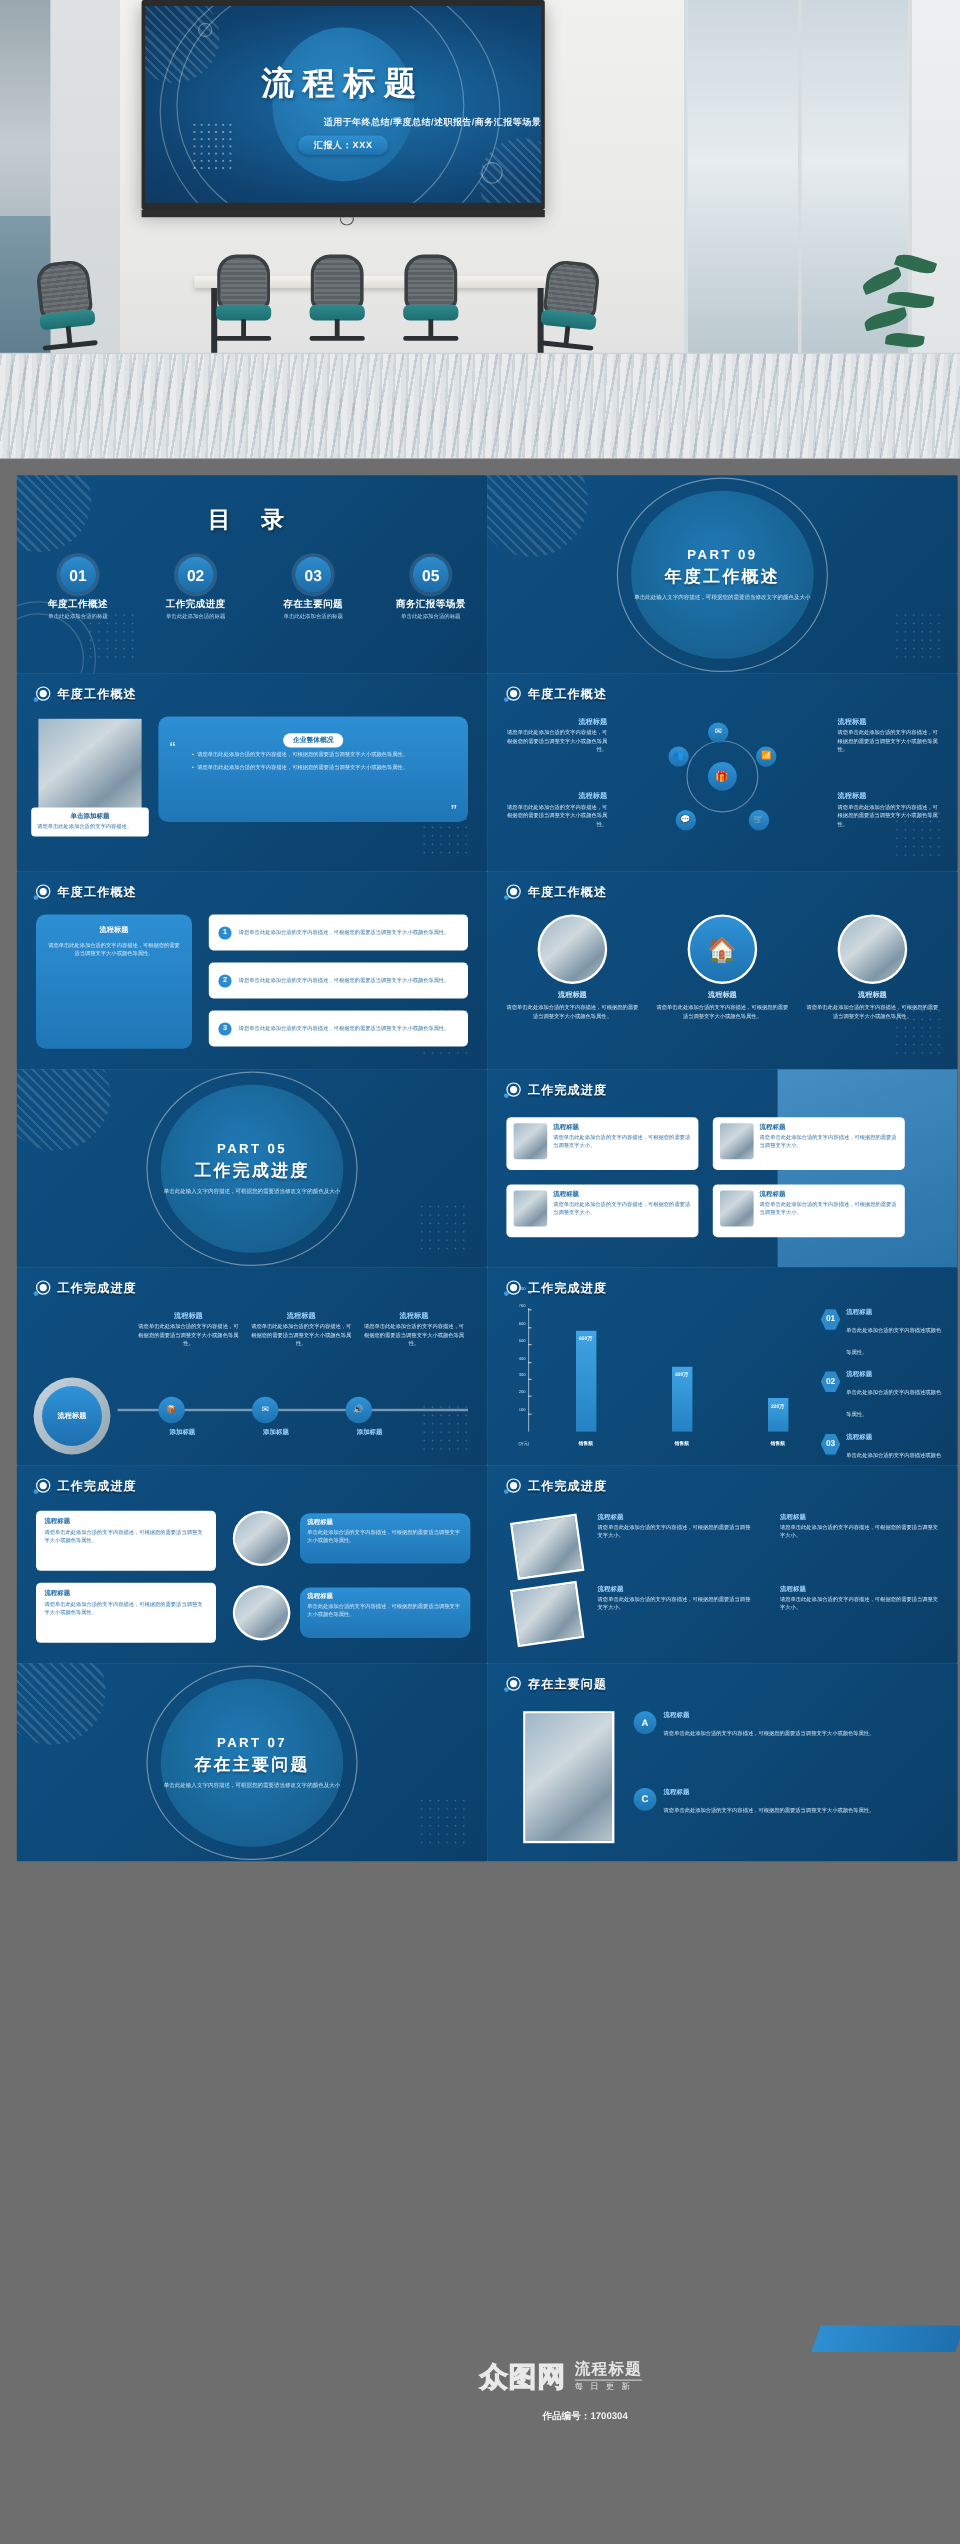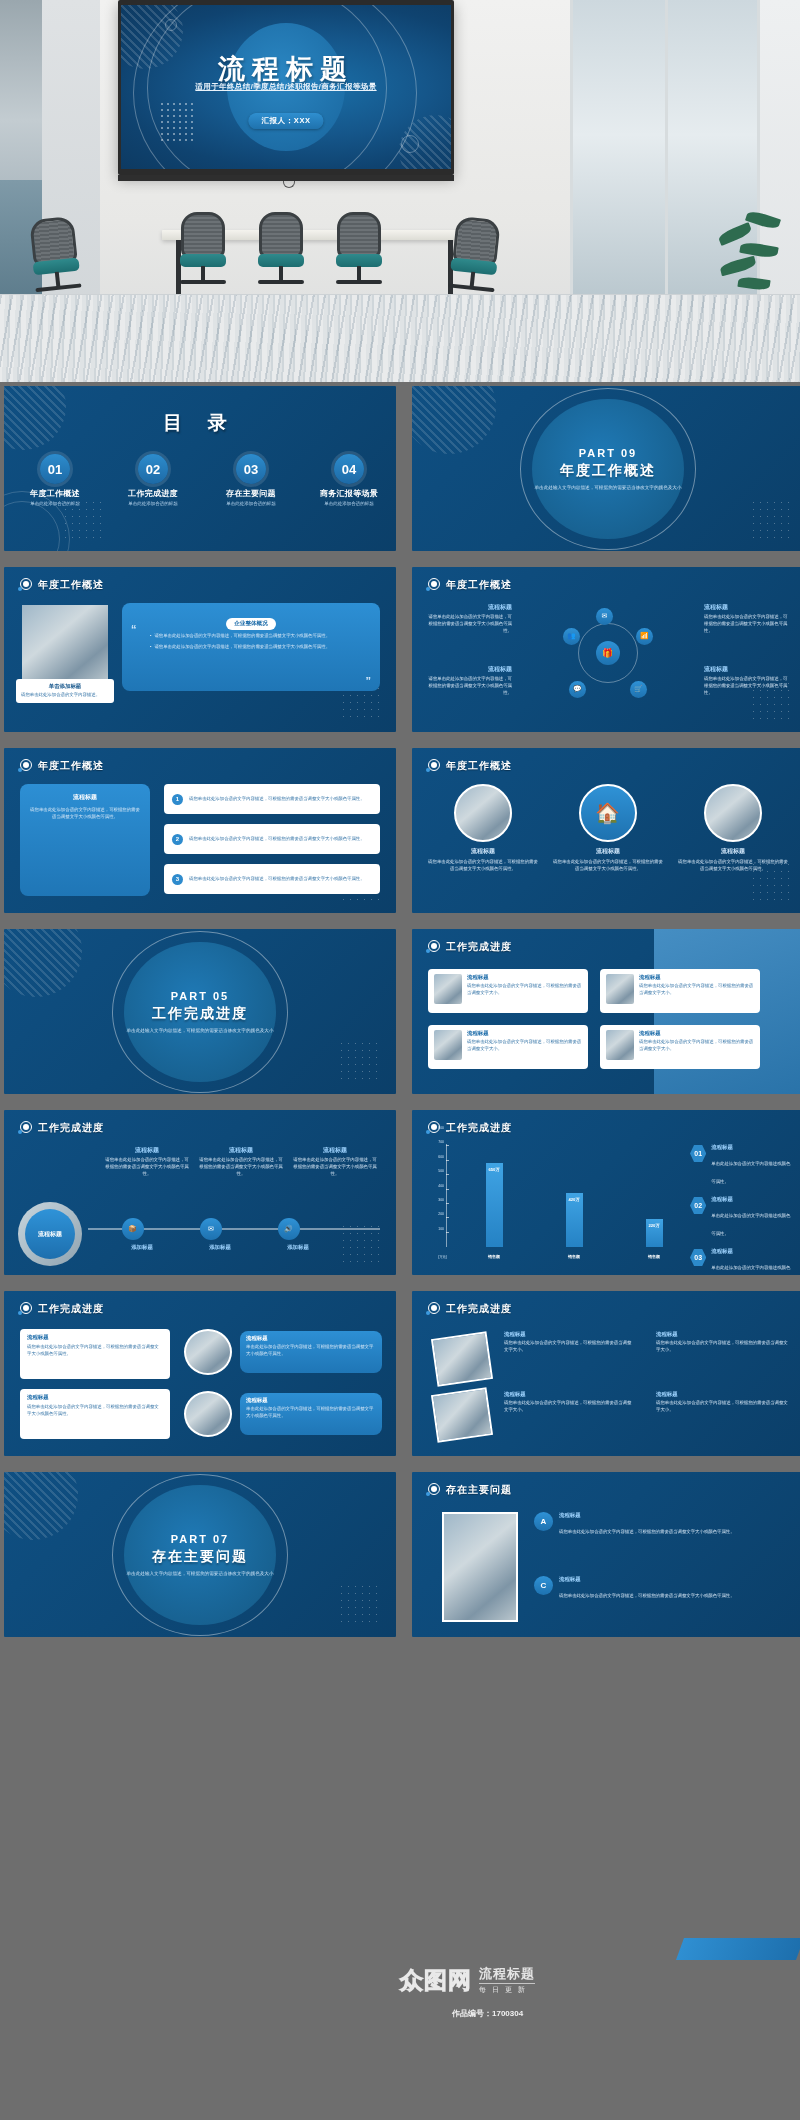--- a/index.html
+++ b/index.html
@@ -45,22 +45,22 @@
   .ring { position:absolute; border-radius:50%; border:1px solid rgba(255,255,255,.30); }
   .dots-grid { position:absolute; width:36px; height:40px;
           background-image:radial-gradient(rgba(255,255,255,.45) 0.7px, transparent 0.8px);
           background-size:6px 6px; }
   .hatch { position:absolute; border-radius:50%;
           background:repeating-linear-gradient(45deg, rgba(255,255,255,.14) 0 2px, transparent 2px 6px); }
 
   .s-title { position:absolute; left:0; right:0; top:46px; text-align:center;
           color:#fff; font-size:27px; letter-spacing:7px; font-weight:bold;
           font-family:"DejaVu Sans", sans-serif; text-shadow:1px 2px 3px rgba(0,0,0,.35); }
-  .s-sub { position:absolute; left:0; right:0; top:77px; text-align:center;
-          color:#eaf3fb; font-size:7.5px; letter-spacing:.4px; font-weight:bold;text-decoration:underline;}
+  .s-sub { position:absolute; left:0; right:0; top:92px; text-align:right;
+          color:#eaf3fb; font-size:7.5px; letter-spacing:.4px; font-weight:bold;}
   .s-badge { position:absolute; left:50%; top:108px; transform:translateX(-50%);
           background:linear-gradient(180deg,#2f8fd0,#1f72ad); color:#fff; font-size:7.5px;
           font-weight:bold; padding:3px 13px; border-radius:9px; letter-spacing:.6px;
           box-shadow:0 1px 3px rgba(0,0,0,.3);}
 
   .table { position:absolute; left:162px; top:230px; width:300px; height:10px;
           background:linear-gradient(180deg,#f4f3ee,#ddddd6); border-radius:1px;
           box-shadow:0 2px 4px rgba(0,0,0,.18);}
   .tleg{position:absolute;width:5px;background:#2e3134;}
   .chair{position:absolute;}
@@ -72,21 +72,21 @@
           border-radius:5px;background:linear-gradient(180deg,#2f8a8c,#1d6d70);}
   .chair .post{position:absolute;left:50%;transform:translateX(-50%);top:54px;width:4px;height:16px;background:#2b2f32;}
   .chair .base{position:absolute;left:50%;transform:translateX(-50%);top:68px;width:46px;height:4px;background:#2b2f32;border-radius:3px;}
   .plant{position:absolute;right:18px;bottom:24px;width:62px;height:150px;}
   .pot{position:absolute;left:12px;bottom:0;width:38px;height:48px;background:linear-gradient(180deg,#8d9499,#6f7579);border-radius:3px 3px 7px 7px;}
   .leaf{position:absolute;background:#2e6b4f;border-radius:50% 6% 50% 6%;}
 
   
   .grid { position:absolute; left:0; top:382px; width:800px; height:1738px;
           display:grid; grid-template-columns:repeat(2, 392px);
-          grid-auto-rows:165px; gap:16px; padding:4px; }
+          grid-auto-rows:165px; gap:0; padding:14px; }
   .slide { position:relative; overflow:hidden; border-radius:1px;
           background:linear-gradient(135deg,#0f4f82 0%,#0d4978 45%,#0b3f69 100%);
           color:#fff; }
   .slide .bgdots{position:absolute; width:44px;height:44px;
           background-image:radial-gradient(rgba(255,255,255,.28) .7px, transparent .8px);
           background-size:7px 7px;}
   .slide .bghatch{position:absolute; border-radius:50%;
           background:repeating-linear-gradient(45deg, rgba(255,255,255,.13) 0 2px, transparent 2px 6px);}
   .slide .bgring{position:absolute;border-radius:50%;border:1px solid rgba(255,255,255,.18);}
 
@@ -253,21 +253,21 @@
           <div class="toc-num">02</div>
           <div class="toc-lb">工作完成进度</div>
           <div class="toc-sub">单击此处添加合适的标题</div>
         </div>
         <div class="toc-item">
           <div class="toc-num">03</div>
           <div class="toc-lb">存在主要问题</div>
           <div class="toc-sub">单击此处添加合适的标题</div>
         </div>
         <div class="toc-item">
-          <div class="toc-num">04</div>
+          <div class="toc-num">05</div>
           <div class="toc-lb">商务汇报等场景</div>
           <div class="toc-sub">单击此处添加合适的标题</div>
         </div>
       </div>
     </div>
 
     <div class="slide">
       <div class="bghatch" style="left:-10px;top:-26px;width:94px;height:94px;"></div>
       <div class="bgdots" style="right:10px;bottom:8px;"></div>
       <div class="part-arc"></div>

